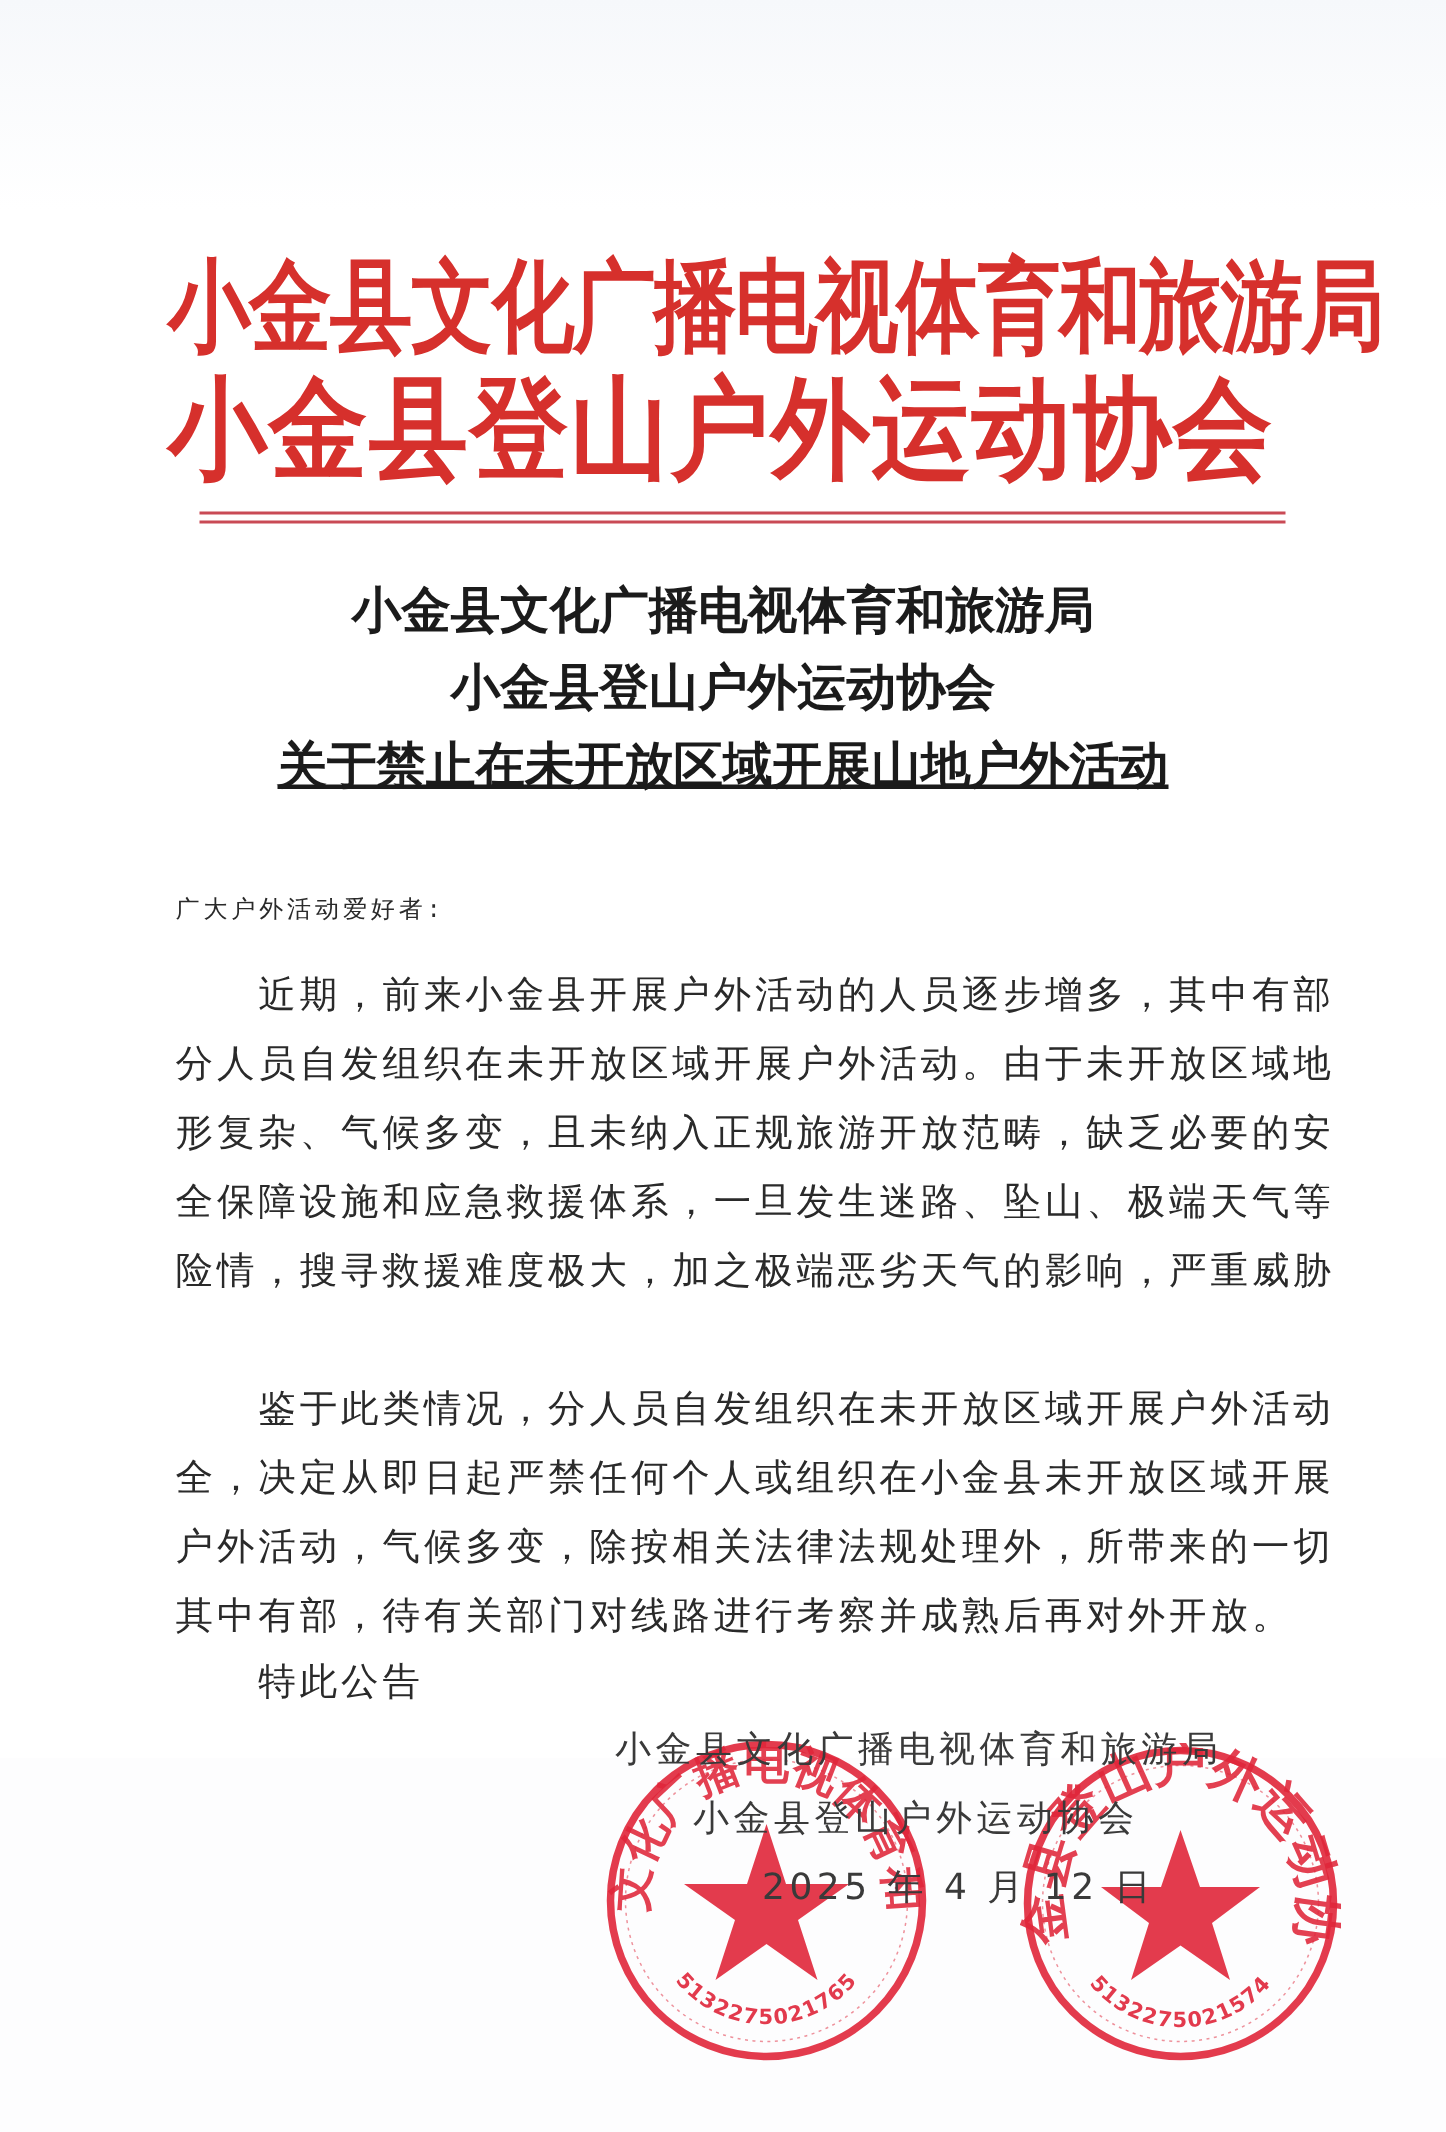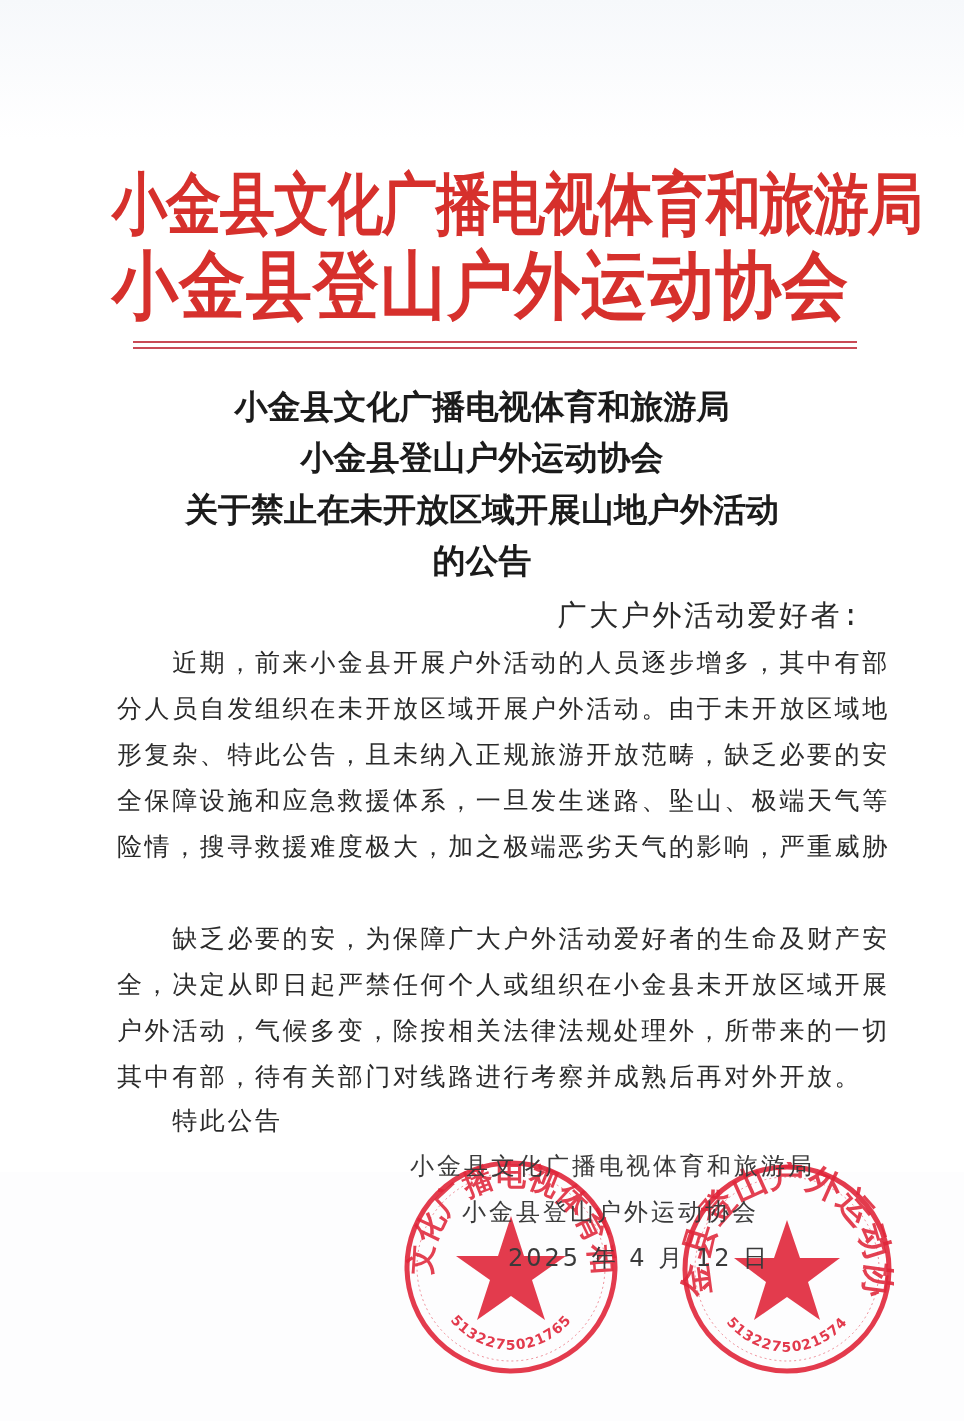--- a/index.html
+++ b/index.html
@@ -29,28 +29,27 @@
     .rule.r1 { top: 341px; }
     .rule.r2 { top: 347px; height: 1.5px; }
     .doc-title {
       position: absolute; left: 0; width: 964px; text-align: center;
       color: #1b1b1b; font-weight: bold; font-size: 33px;
       font-family: "DejaVu Serif", "Liberation Serif", serif;
       white-space: nowrap;
     }
     .doc-title.t1 { top: 385px; }
     .doc-title.t2 { top: 436px; }
-    .doc-title.t3 { top: 488px; }
+    .doc-title.t3 { top: 488px; text-decoration: underline; }
     .doc-title.t4 { top: 539px; }
     .body-text {
       position: absolute; left: 117px; width: 745px;
-      color: #2a2a2a; font-size: 29px; letter-spacing: 2.6px;
+      color: #2a2a2a; font-size: 16px; letter-spacing: 2.6px;
       font-family: Liberation Mono, monospace;
       white-space: nowrap;
-      text-align: right;
     }
     .salutation { top: 596px; }
     .line { position: absolute; left: 117px; white-space: nowrap; color: #2a2a2a;
       font-size: 25px; letter-spacing: 2.6px;
       font-family: "DejaVu Sans", "Liberation Sans", sans-serif; }
     .sig { position: absolute; white-space: nowrap; color: #3a3a3a; font-size: 24px; letter-spacing: 3px;
       font-family: "DejaVu Sans", "Liberation Sans", sans-serif; }
     .seal { position: absolute; }
   </style>
 </head>
@@ -60,31 +59,30 @@
 
   <div class="header-title l1">小金县文化广播电视体育和旅游局</div>
   <div class="header-title l2">小金县登山户外运动协会</div>
 
   <div class="rule r1"></div>
   <div class="rule r2"></div>
 
   <div class="doc-title t1">小金县文化广播电视体育和旅游局</div>
   <div class="doc-title t2">小金县登山户外运动协会</div>
   <div class="doc-title t3">关于禁止在未开放区域开展山地户外活动</div>
-  <div class="doc-title t4">的公告</div>
 
   <div class="body-text salutation">广大户外活动爱好者:</div>
 
   <div class="line" style="top:692px">分人员自发组织在未开放区域开展户外活动。由于未开放区域地</div>
   <div class="line" style="top:646px">　　近期，前来小金县开展户外活动的人员逐步增多，其中有部</div>
-  <div class="line" style="top:738px">形复杂、特此公告，且未纳入正规旅游开放范畴，缺乏必要的安</div>
+  <div class="line" style="top:738px">形复杂、气候多变，且未纳入正规旅游开放范畴，缺乏必要的安</div>
   <div class="line" style="top:784px">全保障设施和应急救援体系，一旦发生迷路、坠山、极端天气等</div>
   <div class="line" style="top:830px">险情，搜寻救援难度极大，加之极端恶劣天气的影响，严重威胁</div>
 
-  <div class="line" style="top:922px">　　缺乏必要的安，为保障广大户外活动爱好者的生命及财产安</div>
+  <div class="line" style="top:922px">　　鉴于此类情况，分人员自发组织在未开放区域开展户外活动</div>
   <div class="line" style="top:968px">全，决定从即日起严禁任何个人或组织在小金县未开放区域开展</div>
   <div class="line" style="top:1014px">户外活动，气候多变，除按相关法律法规处理外，所带来的一切</div>
   <div class="line" style="top:1060px">其中有部，待有关部门对线路进行考察并成熟后再对外开放。</div>
 
   <div class="line" style="top:1104px">　　特此公告</div>
 
   <svg class="seal" style="left:402px; top:1158px;" width="218" height="218" viewBox="0 0 218 218">
     <defs>
       <path id="arcA" d="M 30 120 A 80 80 0 1 1 188 120"></path>
       <path id="arcAbot" d="M 40 150 A 78 78 0 0 0 178 150"></path>

